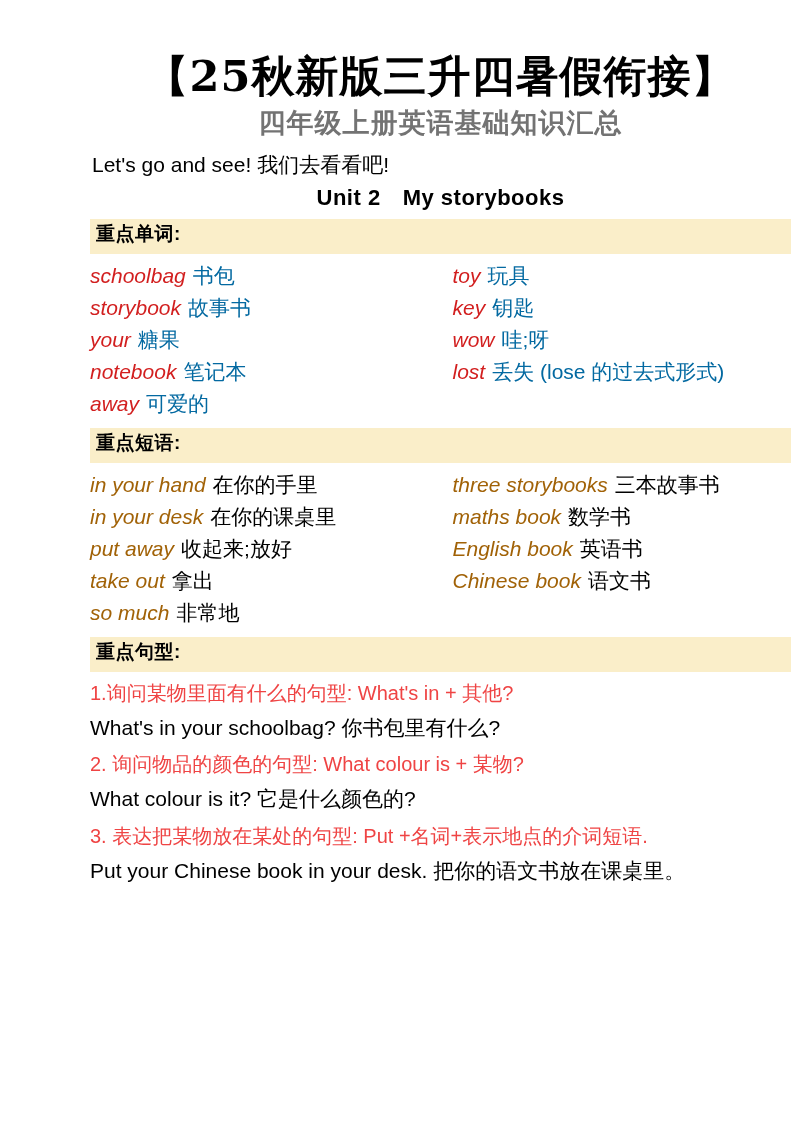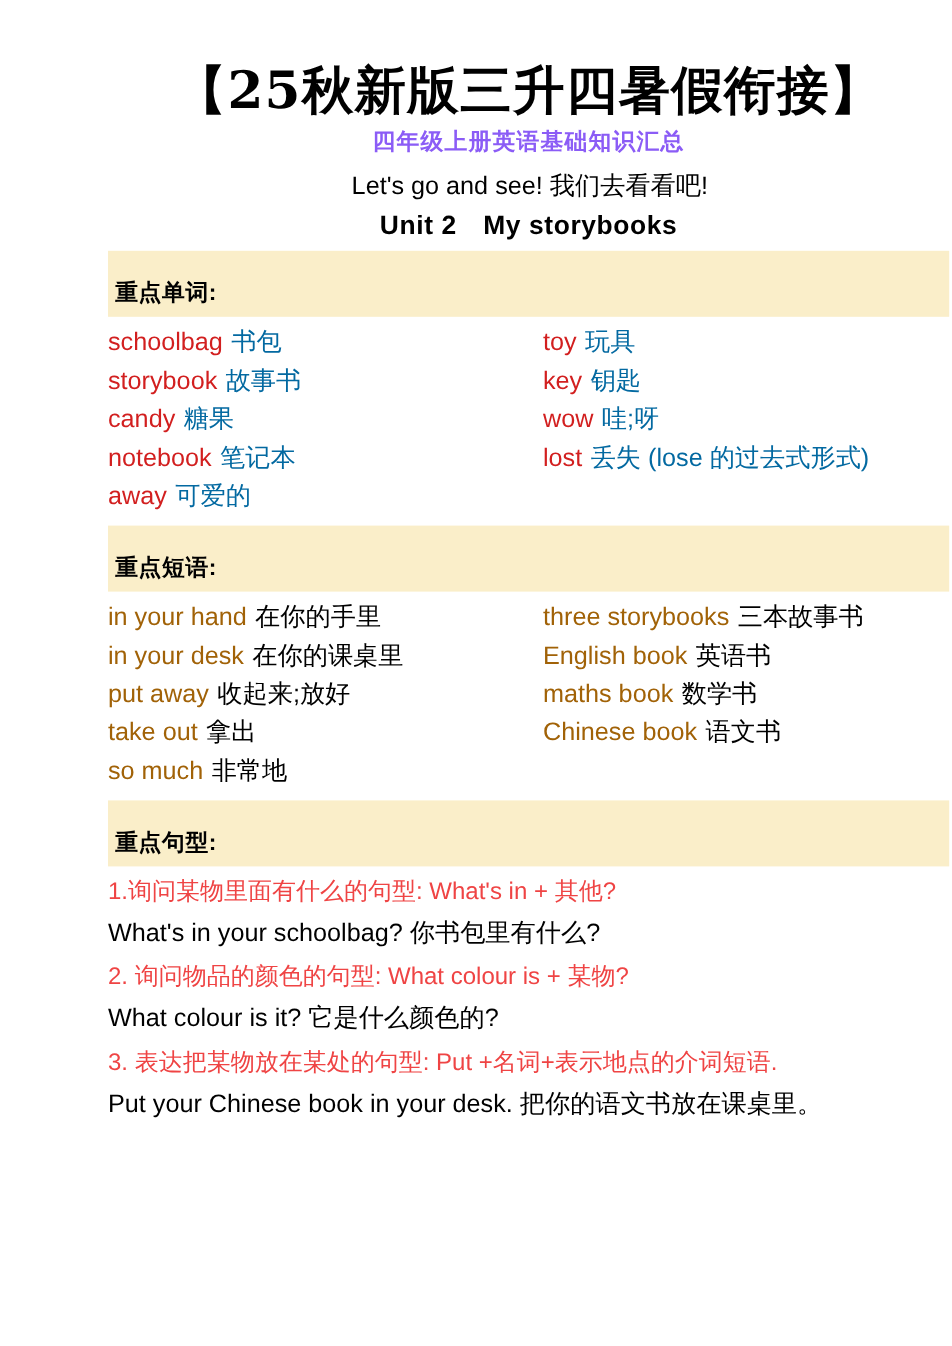--- a/index.html
+++ b/index.html
@@ -30,47 +30,46 @@
     letter-spacing: 1px;
     line-height: 1.15;
     color: #000000;
     margin: 0 0 4px 0;
     white-space: nowrap;
   }
   .title-sub {
     text-align: center;
     font-family: "DejaVu Serif", serif;
     font-weight: bold;
-    font-size: 19px;
-    color: #8b5cf6;
+    font-size: 27px;
+    color: #737373;
     margin: 0 0 10px 0;
     letter-spacing: 1px;
   }
   .lead-line {
     font-size: 21px;
     color: #000000;
     margin: 0 0 6px 2px;
-    text-align: center;
   }
   .unit-line {
     text-align: center;
     font-weight: bold;
     font-size: 22px;
     letter-spacing: 0.5px;
     margin: 0 0 8px 0;
   }
   .unit-line .gap {
     display: inline-block;
     width: 22px;
   }
   .section-bar {
     background: #faeec9;
     font-weight: bold;
     font-size: 19px;
-    padding: 22px 8px 7px 6px;
+    padding: 2px 8px 7px 6px;
     margin: 0 0 6px 0;
     letter-spacing: 0.5px;
   }
   .two-col {
     display: flex;
     width: 100%;
   }
   .col {
     width: 50%;
     box-sizing: border-box;
@@ -78,20 +77,21 @@
   .col.right {
     padding-left: 12px;
   }
   .entry {
     font-size: 21px;
     line-height: 1.52;
     white-space: nowrap;
   }
   .entry .en {
     color: #d21f1f;
+    font-style: italic;
   }
   .entry .cn {
     color: #0369a1;
   }
   .phrase .en {
     color: #a16207;
   }
   .phrase .cn {
     color: #000000;
   }
@@ -130,21 +130,21 @@
   <div class="unit-line">
     <span>Unit 2</span><span class="gap"></span><span>My storybooks</span>
   </div>
 
   <div class="section-bar">重点单词:</div>
 
   <div class="two-col">
     <div class="col left">
       <div class="entry"><span class="en">schoolbag</span><span class="sp"></span><span class="cn">书包</span></div>
       <div class="entry"><span class="en">storybook</span><span class="sp"></span><span class="cn">故事书</span></div>
-      <div class="entry"><span class="en">candy</span><span class="sp"></span><span class="cn">糖果</span></div>
+      <div class="entry"><span class="en">your</span><span class="sp"></span><span class="cn">糖果</span></div>
       <div class="entry"><span class="en">notebook</span><span class="sp"></span><span class="cn">笔记本</span></div>
       <div class="entry"><span class="en">away</span><span class="sp"></span><span class="cn">可爱的</span></div>
     </div>
     <div class="col right">
       <div class="entry"><span class="en">toy</span><span class="sp"></span><span class="cn">玩具</span></div>
       <div class="entry"><span class="en">key</span><span class="sp"></span><span class="cn">钥匙</span></div>
       <div class="entry"><span class="en">wow</span><span class="sp"></span><span class="cn">哇;呀</span></div>
       <div class="entry"><span class="en">lost</span><span class="sp"></span><span class="cn">丢失 (lose 的过去式形式)</span></div>
     </div>
   </div>
@@ -154,22 +154,22 @@
   <div class="two-col">
     <div class="col left">
       <div class="entry phrase"><span class="en">in your hand</span><span class="sp"></span><span class="cn">在你的手里</span></div>
       <div class="entry phrase"><span class="en">in your desk</span><span class="sp"></span><span class="cn">在你的课桌里</span></div>
       <div class="entry phrase"><span class="en">put away</span><span class="sp"></span><span class="cn">收起来;放好</span></div>
       <div class="entry phrase"><span class="en">take out</span><span class="sp"></span><span class="cn">拿出</span></div>
       <div class="entry phrase"><span class="en">so much</span><span class="sp"></span><span class="cn">非常地</span></div>
     </div>
     <div class="col right">
       <div class="entry phrase"><span class="en">three storybooks</span><span class="sp"></span><span class="cn">三本故事书</span></div>
+      <div class="entry phrase"><span class="en">maths book</span><span class="sp"></span><span class="cn">数学书</span></div>
       <div class="entry phrase"><span class="en">English book</span><span class="sp"></span><span class="cn">英语书</span></div>
-      <div class="entry phrase"><span class="en">maths book</span><span class="sp"></span><span class="cn">数学书</span></div>
       <div class="entry phrase"><span class="en">Chinese book</span><span class="sp"></span><span class="cn">语文书</span></div>
     </div>
   </div>
 
   <div class="section-bar" style="margin-top:8px;">重点句型:</div>
 
   <div class="sentence-block">
     <div class="s-q">1.询问某物里面有什么的句型: What's in + 其他?</div>
     <div class="s-a">What's in your schoolbag? 你书包里有什么?</div>
     <div class="s-q">2. 询问物品的颜色的句型: What colour is + 某物?</div>

